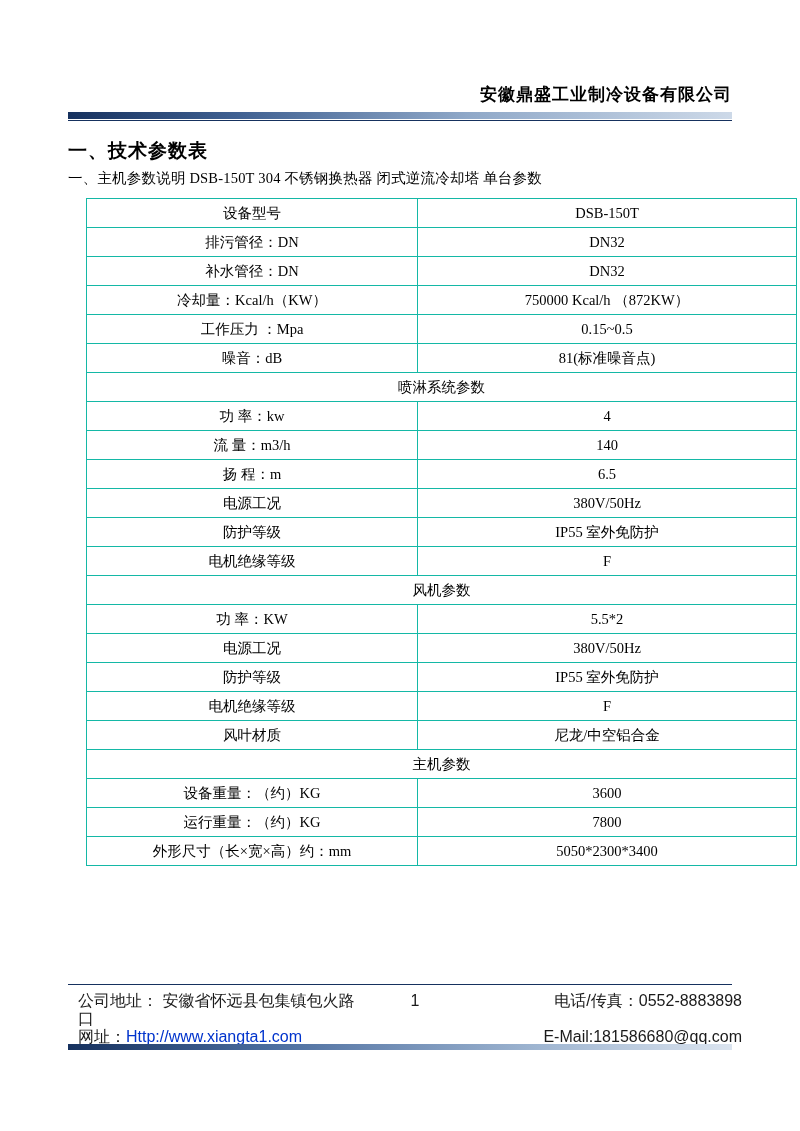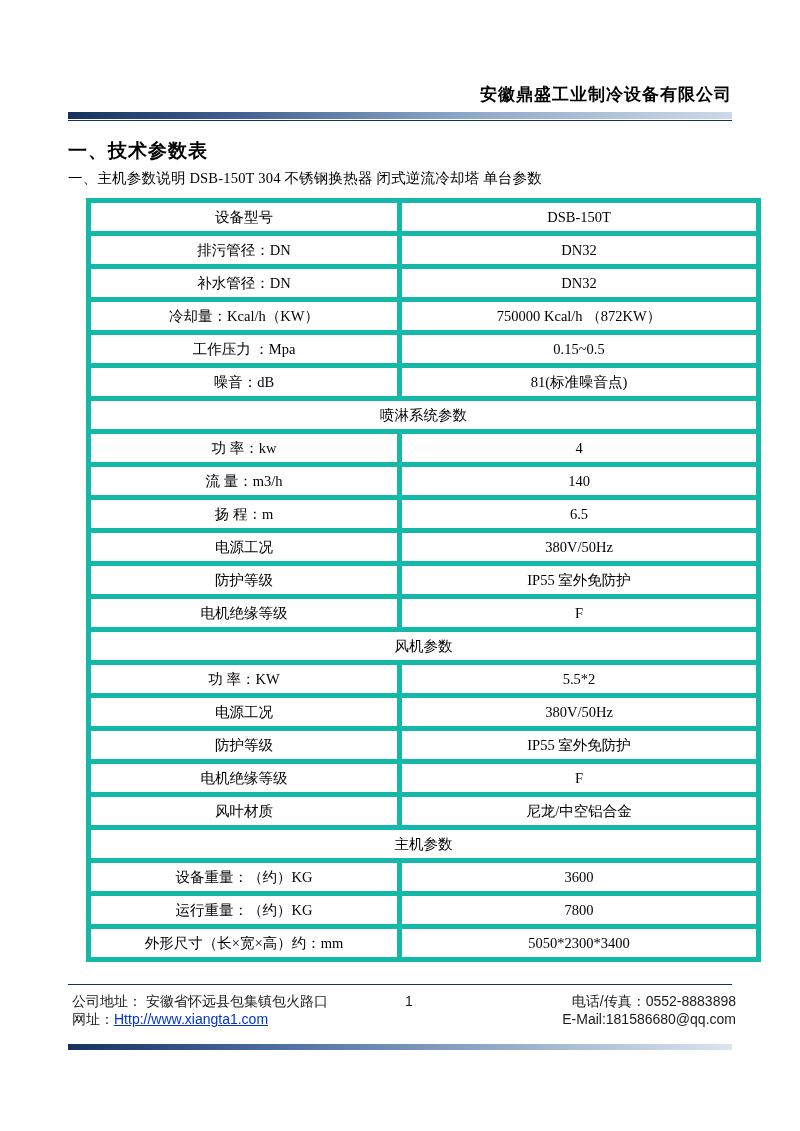--- a/index.html
+++ b/index.html
@@ -82,26 +82,26 @@
     top: 198px;
     left: 86px;
     width: 628px;
   }
   table.spec {
     border-collapse: collapse;
     width: 628px;
     table-layout: fixed;
   }
   table.spec td {
-    border: 5px solid #14b8a6;
+    border: 1px solid #14b8a6;
     height: 28px;
     font-size: 14.5px;
     text-align: center;
     vertical-align: middle;
-    padding: 0 8px;
+    padding: 0 20px;
     color: #000;
     font-family: "Liberation Serif", "DejaVu Serif", serif;
     line-height: 18px;
   }
   table.spec td.label {
     width: 290px;
   }
   table.spec td.value {
     width: 338px;
   }
@@ -115,24 +115,24 @@
     position: absolute;
     top: 984px;
     left: 68px;
     width: 664px;
     height: 1px;
     background: #16315e;
   }
   .footer {
     position: absolute;
     top: 992px;
-    left: 72px;
+    left: 78px;
     width: 664px;
     font-family: "Liberation Sans", "DejaVu Sans", sans-serif;
-    font-size: 14px;
+    font-size: 16px;
     color: #1a1a1a;
   }
   .footer-row {
     display: flex;
     align-items: flex-start;
     justify-content: space-between;
     line-height: 18px;
   }
   .footer-left {
     width: 290px;
@@ -141,21 +141,20 @@
   .footer-center {
     width: 60px;
     text-align: center;
   }
   .footer-right {
     width: 280px;
     text-align: right;
   }
   .footer a, .footer .link {
     color: #0033cc;
-    text-decoration: underline;
     margin-top: 19px;
   }
   .footer-rule-bottom {
     position: absolute;
     top: 1044px;
     left: 68px;
     width: 664px;
     height: 6px;
     background: linear-gradient(to right, #16315e 0%, #4a6c9e 30%, #9db4d0 70%, #dbe4ef 100%);
   }

